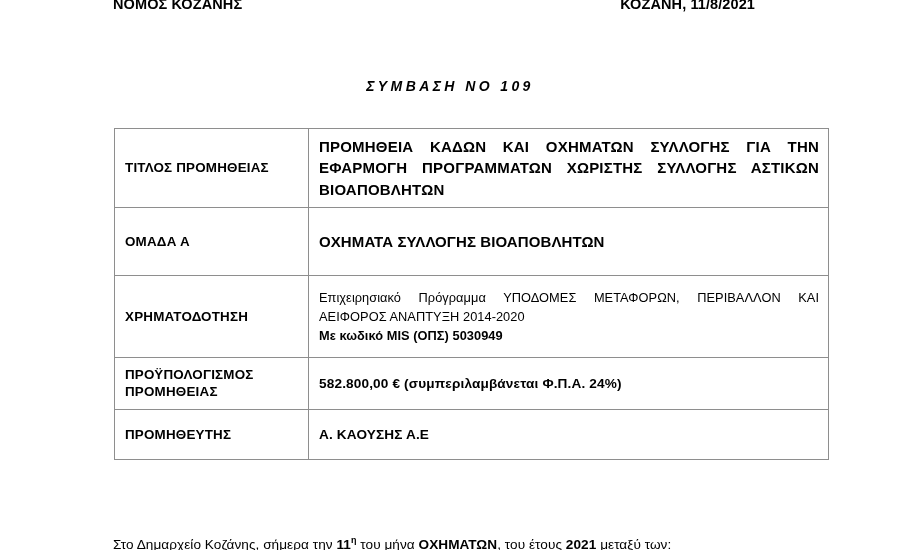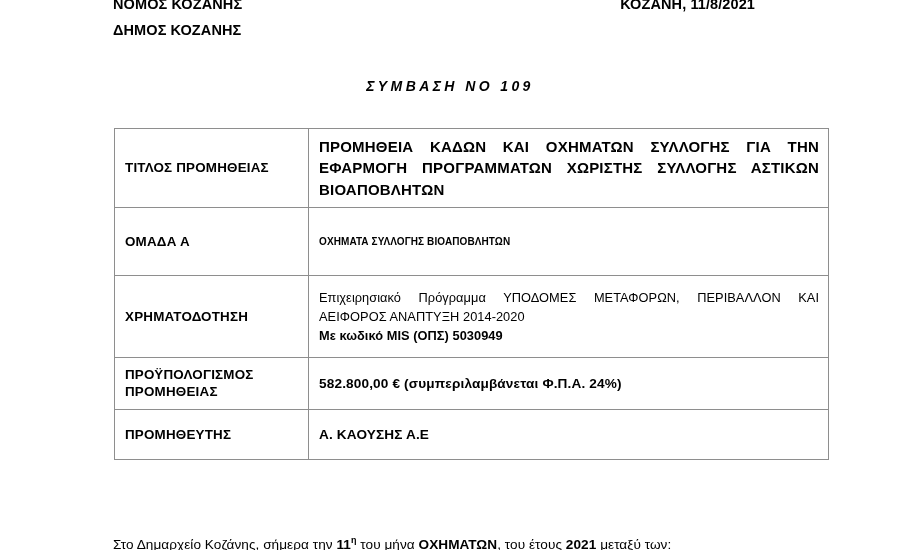--- a/index.html
+++ b/index.html
@@ -93,21 +93,21 @@
     font-size: 15px;
     font-weight: bold;
     line-height: 1.42;
     text-align: justify;
     text-align-last: left;
     letter-spacing: 0.2px;
     word-spacing: 1.5px;
   }
   
   .val-plain {
-    font-size: 10px;
+    font-size: 15px;
     font-weight: bold;
     letter-spacing: 0.1px;
   }
   
   .val-funding p {
     margin: 0;
     font-size: 12.8px;
     line-height: 1.5;
     text-align: justify;
     text-align-last: left;
@@ -154,21 +154,20 @@
 <body>
 
 <div class="page">
 
   <div class="doc-header">
     <div class="header-row">
       <div class="header-left">ΝΟΜΟΣ ΚΟΖΑΝΗΣ</div>
       <div class="header-right">ΚΟΖΑΝΗ, 11/8/2021</div>
     </div>
     <div class="header-row">
-      <div class="header-left">ΔΗΜΟΣ  ΚΟΖΑΝΗΣ</div>
     </div>
   </div>
 
   <div class="contract-title">ΣΥΜΒΑΣΗ ΝΟ 109</div>
 
   <table class="contract-table">
     <tbody>
       <tr class="r1">
         <td class="col-label">ΤΙΤΛΟΣ ΠΡΟΜΗΘΕΙΑΣ</td>
         <td class="col-value">

